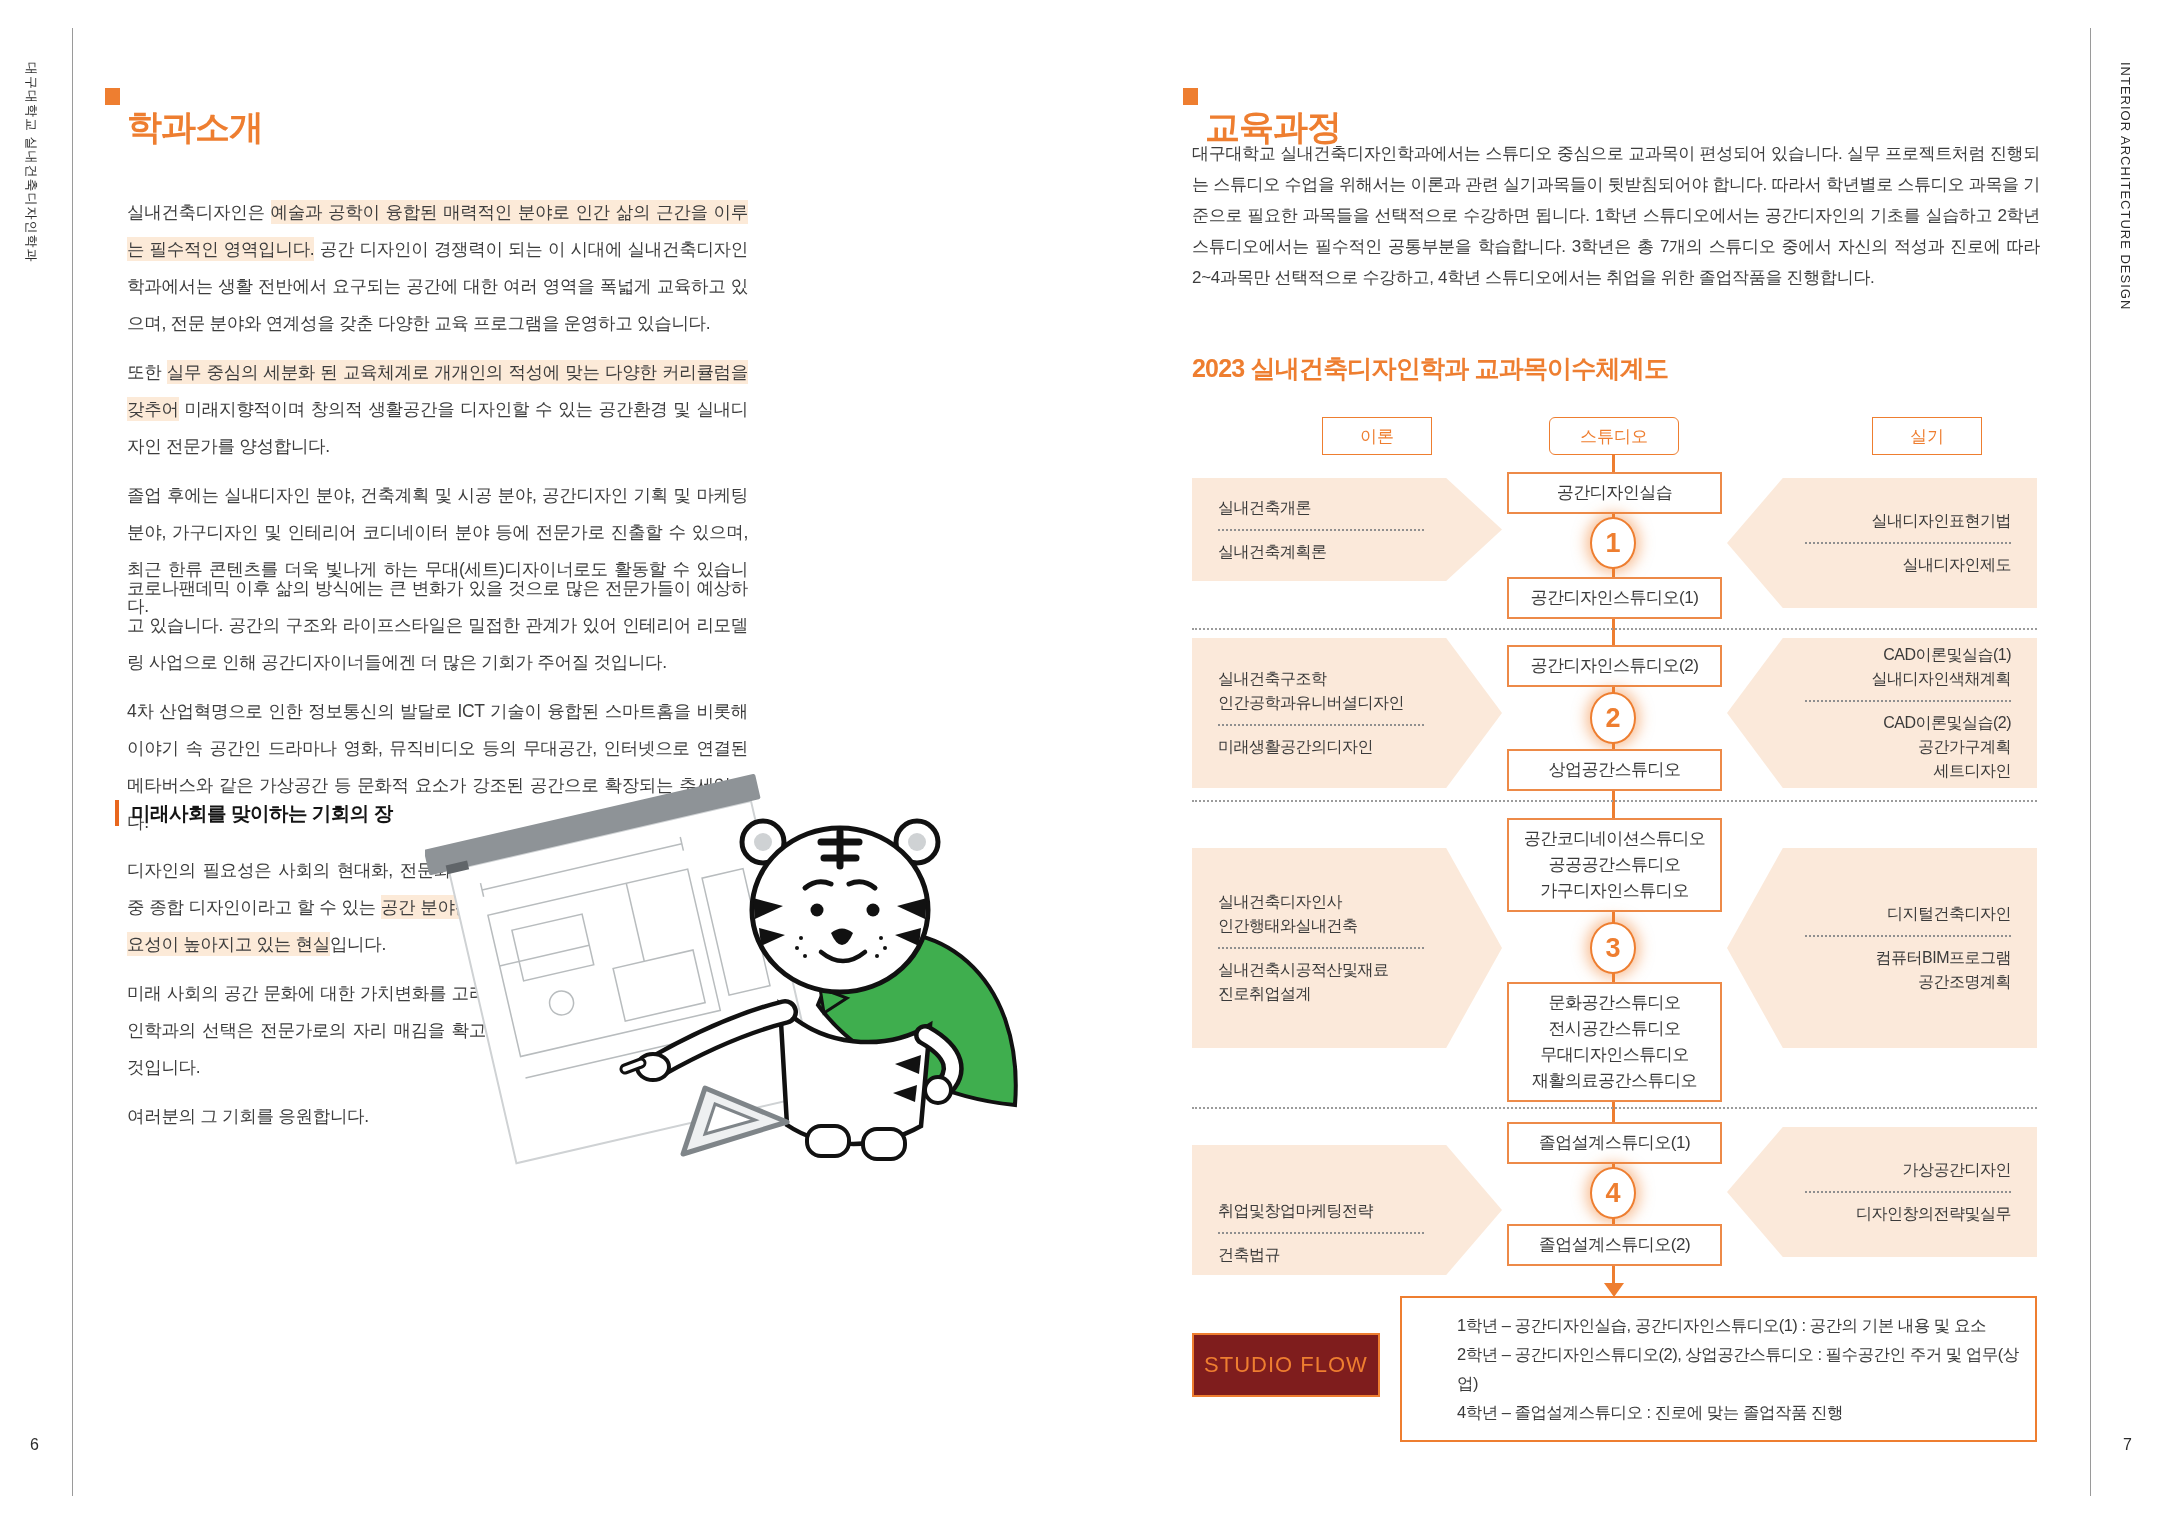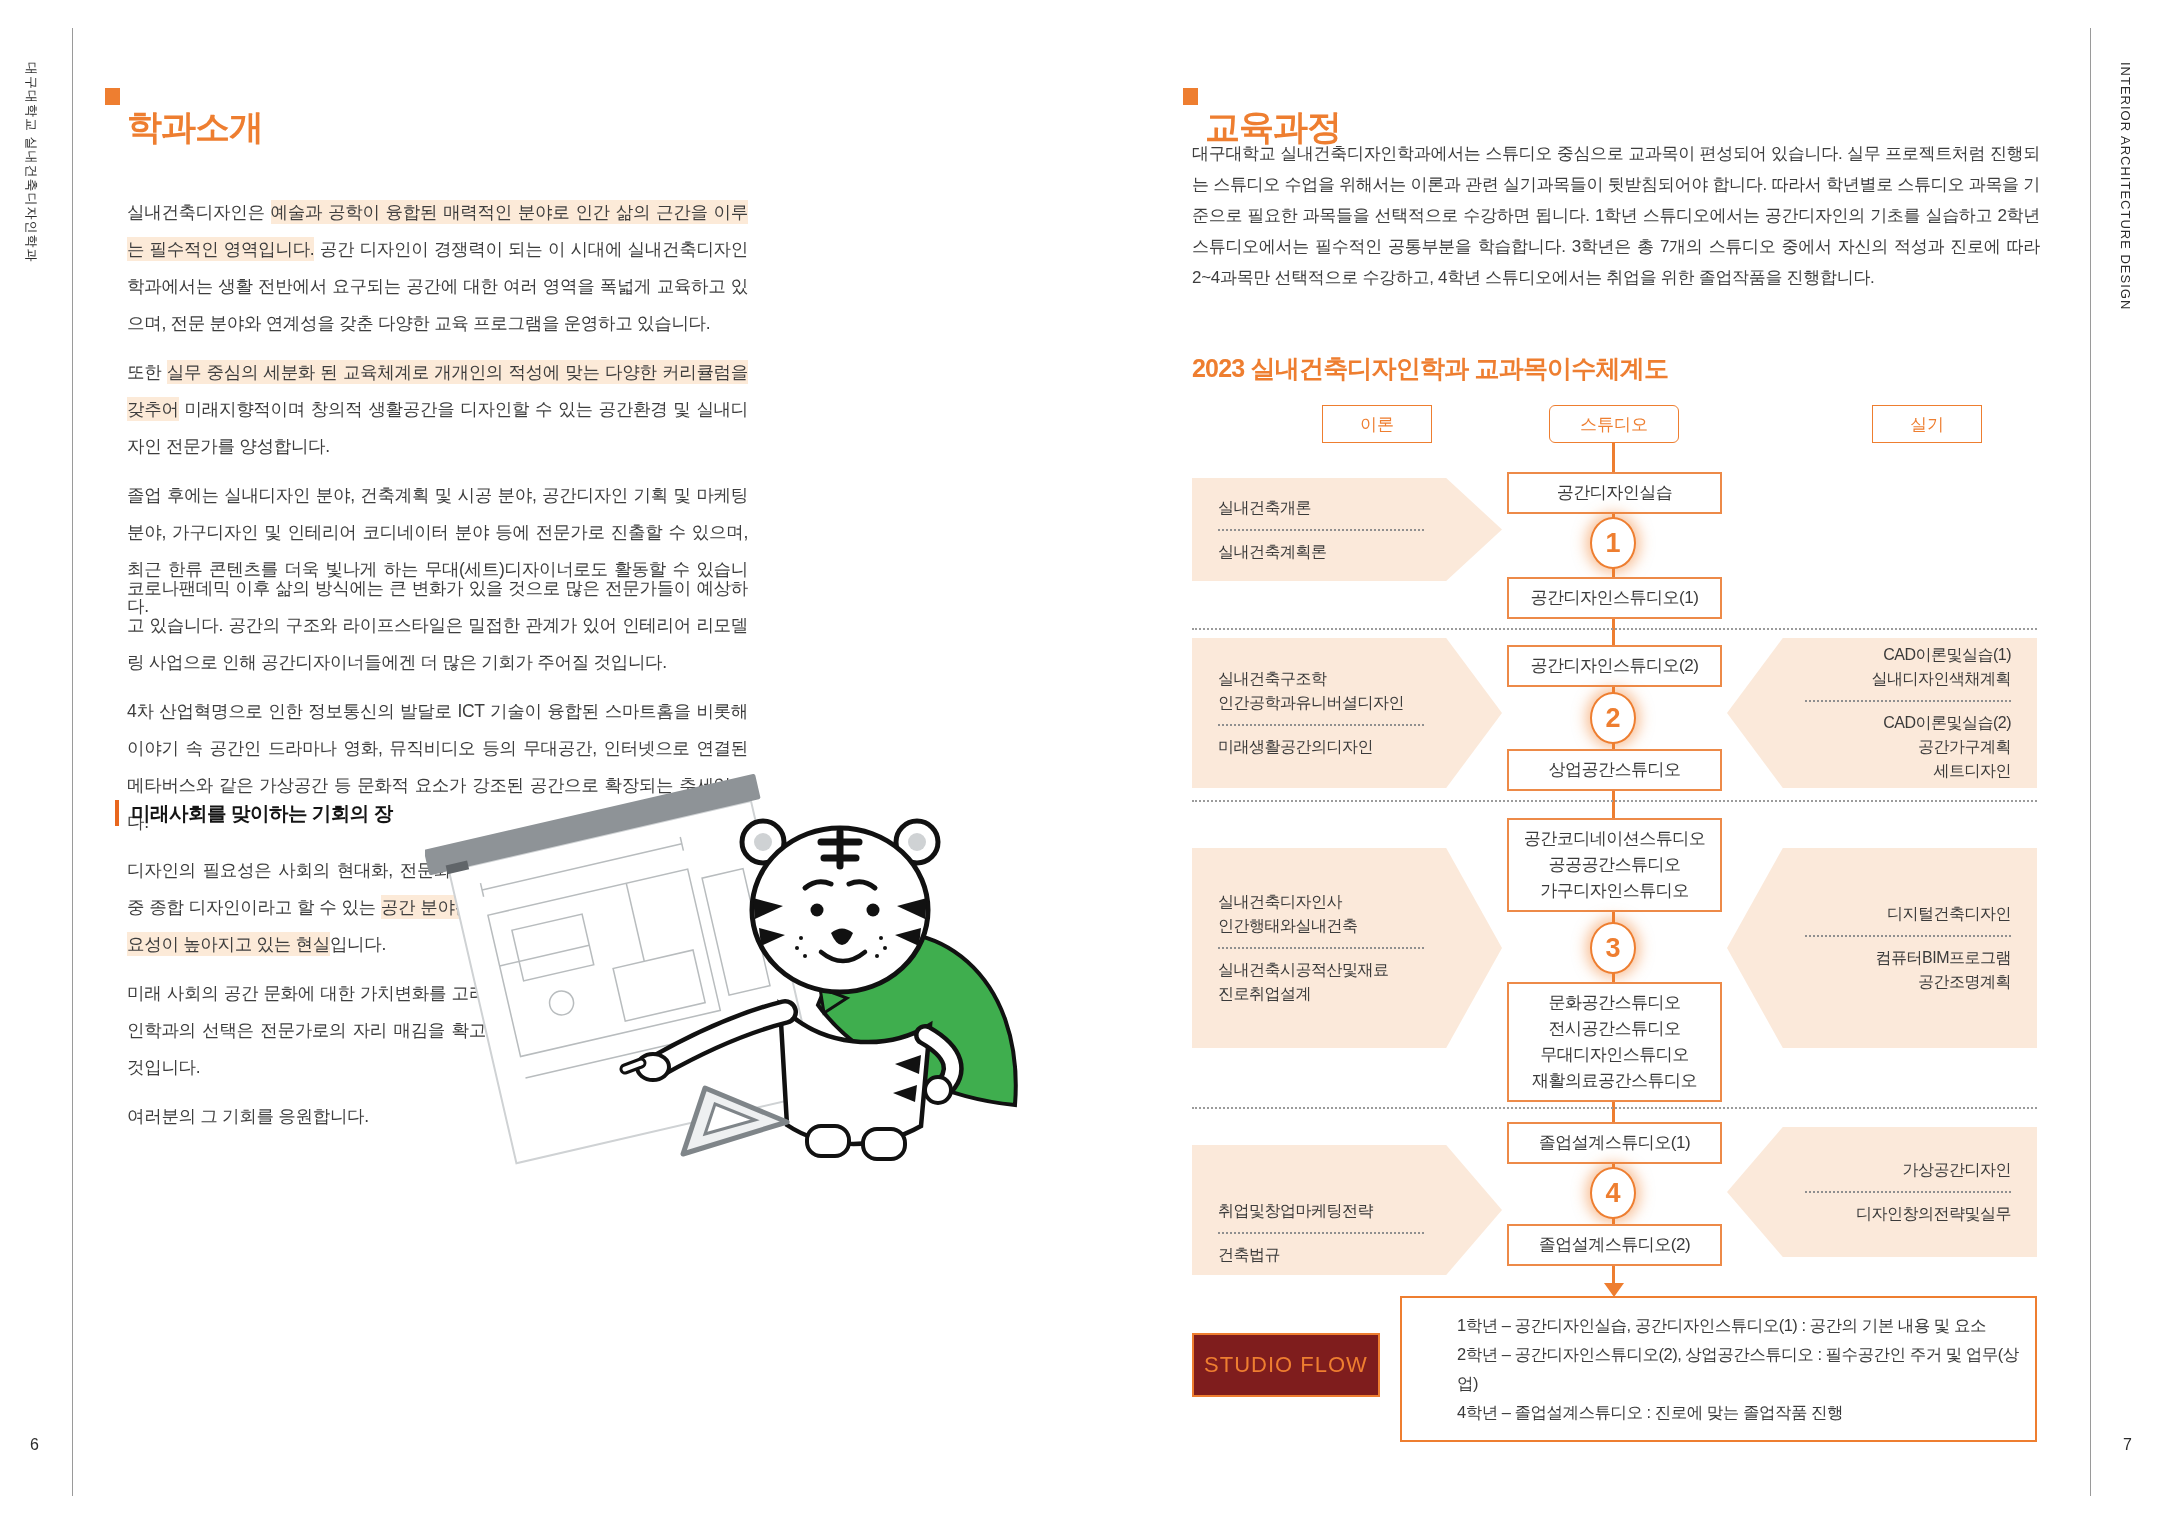--- a/index.html
+++ b/index.html
@@ -29,21 +29,21 @@
   .hl{background:#fcead8;padding:2px 0;}
   .sec-head{
     position:absolute;left:115px;width:645px;font-size:19.5px;font-weight:bold;color:#141414;
     border-left:4px solid #e8671e;padding-left:12px;line-height:26px;letter-spacing:-0.5px;
   }
   
   .intro-right{position:absolute;left:1192px;top:138px;width:848px;font-size:17px;line-height:31px;text-align:justify;letter-spacing:-0.3px;}
   .diagram-title{position:absolute;left:1192px;top:352px;font-size:25px;font-weight:bold;color:#ee7e30;letter-spacing:-0.8px;}
   .diagram{position:absolute;left:1192px;top:405px;width:845px;height:1045px;}
   .hdr-box{
-    position:absolute;top:0;height:38px;box-sizing:border-box;border:1.5px solid #ee7e30;background:#fff;
+    position:absolute;top:12px;height:38px;box-sizing:border-box;border:1.5px solid #ee7e30;background:#fff;
     color:#ee7e30;font-size:17px;display:flex;align-items:center;justify-content:center;z-index:2;
   }
   .center-line{position:absolute;left:420px;top:36px;width:3px;height:844px;background:#ee7e30;z-index:0;}
   .arrow-head{position:absolute;left:412px;top:878px;width:0;height:0;border-left:10px solid transparent;border-right:10px solid transparent;border-top:14px solid #ee7e30;z-index:0;}
   .pent{
     position:absolute;width:310px;box-sizing:border-box;background:#fbe9da;
     display:flex;flex-direction:column;justify-content:center;font-size:16px;line-height:24px;color:#3a3a3a;z-index:1;letter-spacing:-0.5px;
   }
   .pent-left{left:0;clip-path:polygon(0 0,82% 0,100% 50%,82% 100%,0 100%);padding:8px 78px 8px 26px;text-align:left;}
   .pent-right{left:535px;clip-path:polygon(18% 0,100% 0,100% 100%,18% 100%,0 50%);padding:8px 26px 8px 78px;text-align:right;}
@@ -193,20 +193,25 @@
       <div class="pent-divider"></div>
       <div>실내건축계획론</div>
     </div>
     <div class="sbox" style="top:67px;">
         <div>공간디자인실습</div>
       </div>
     <div class="ncircle" style="top:112px;">1</div>
     <div class="sbox" style="top:172px;">
         <div>공간디자인스튜디오(1)</div>
       </div>
+    <div class="pent pent-right" style="top:73px;height:130px;">
+      <div>실내디자인표현기법</div>
+      <div class="pent-divider"></div>
+      <div>실내디자인제도</div>
+    </div>
     <div class="lvl-sep" style="top:223px;"></div>
 
     <div class="pent pent-left" style="top:233px;height:150px;">
       <div>
         <div>실내건축구조학</div>
         <div>인간공학과유니버셜디자인</div>
       </div>
       <div class="pent-divider"></div>
       <div>미래생활공간의디자인</div>
     </div>

